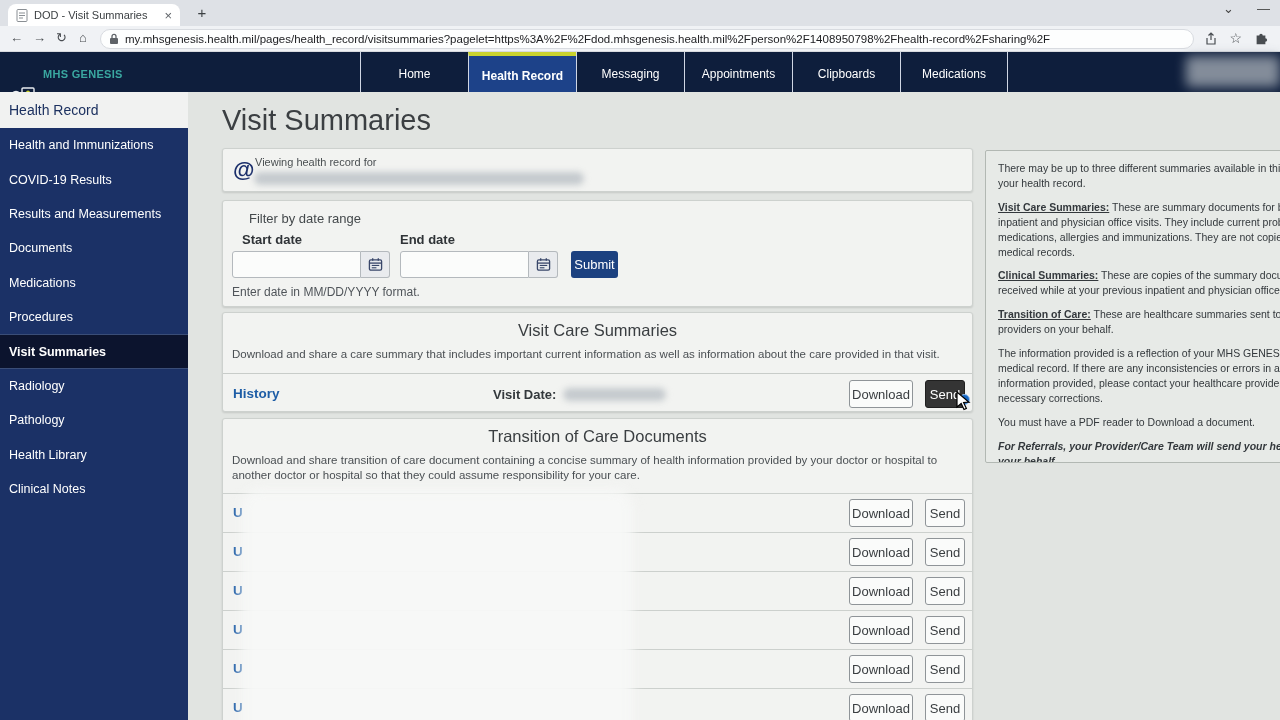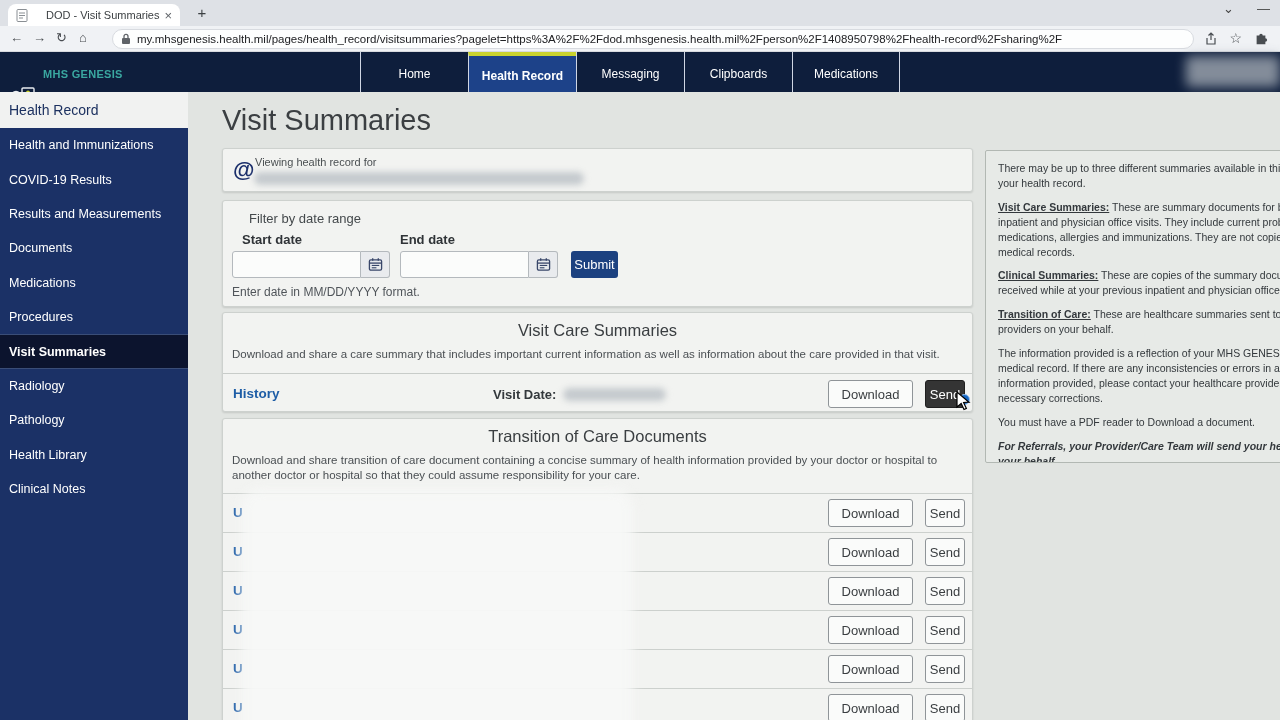--- a/index.html
+++ b/index.html
@@ -3,27 +3,27 @@
 <meta charset="utf-8">
 <style>
   * { margin:0; padding:0; box-sizing:border-box; }
   body { font-family:"Liberation Sans", sans-serif; background:#222; }
   .screen { position:relative; width:1280px; height:720px; overflow:hidden; background:#e1e4e1; }
 
   
   .tabstrip { position:absolute; left:0; top:0; width:1280px; height:26px; background:#dee1e6; }
   .tab { position:absolute; left:8px; top:4px; width:172px; height:22px; background:#fff;
          border-radius:8px 8px 0 0; display:flex; align-items:center; padding:0 8px; }
-  .tab-title { font-size:11px; color:#3c4043; white-space:nowrap; overflow:hidden; flex:1; margin-left:18px; }
+  .tab-title { font-size:11px; color:#3c4043; white-space:nowrap; overflow:hidden; flex:1; margin-left:6px; }
   .tab-close { font-size:13px; color:#5f6368; margin-left:4px; cursor:default; }
   .newtab { position:absolute; left:192px; top:3px; font-size:15px; color:#3c4043; width:20px; height:20px; text-align:center; line-height:20px; }
   .winctl { position:absolute; top:1px; font-size:13px; color:#444; }
   .toolbar { position:absolute; left:0; top:26px; width:1280px; height:26px; background:#f0f2f5; border-bottom:1px solid #d7dade; }
   .navbtn { position:absolute; top:4px; font-size:13px; color:#494d51; }
-  .urlpill { position:absolute; left:112px; right:86px; top:3px; height:20px; background:#fdfefe;
+  .urlpill { position:absolute; left:100px; right:86px; top:3px; height:20px; background:#fdfefe;
              border:1px solid #d8dbe0; border-radius:10px; display:flex; align-items:center; padding:0 8px; overflow:hidden; }
   .urltext { font-size:11.5px; color:#202124; white-space:nowrap; margin-left:6px; }
   .tb-ico { position:absolute; top:5px; color:#494d51; font-size:13px; }
 
   
   .appheader { position:absolute; left:0; top:52px; width:1280px; height:40px; background:#0e1e3c; }
   .brand { position:absolute; left:6px; top:16px; display:flex; align-items:center; }
   .brandtext { margin-left:5px; line-height:1.1; }
   .brand1 { font-size:11px; font-weight:bold; color:#3aa7a0; letter-spacing:.3px; }
   .brand2 { font-size:13px; font-weight:bold; color:#fff;margin-top:40px; }
@@ -67,21 +67,21 @@
   .card3 { top:220px; height:100px; }
   .sec-title { position:absolute; left:0; right:0; top:8px; text-align:center; font-size:16.5px; color:#3a3e41; }
   .sec-desc { position:absolute; left:9px; top:34px; width:735px; font-size:11.5px; color:#4a4f53; line-height:1.3; }
   .vc-row { position:absolute; left:0; right:0; top:60px; bottom:0; border-top:1px solid #c8ccc9; }
   .history-link { position:absolute; left:10px; top:12px; font-size:13.5px; font-weight:bold; color:#1e5da6; cursor:pointer; }
   .vd-label { position:absolute; left:270px; top:13px; font-size:13px; font-weight:bold; color:#33383c; }
   .vd-blur { position:absolute; left:340px; top:14px; width:103px; height:13px; background:#c5cace;
              border-radius:7px; filter:blur(3px); }
   .btn { position:absolute; height:28px; background:#fafbfa; border:1px solid #8f9498; border-radius:3px;
          font-size:13px; color:#3a3e41; font-family:"Liberation Sans",sans-serif; cursor:pointer; }
-  .btn-download { width:85px; right:59px; }
+  .btn-download { width:64px; right:59px; }
   .btn-send { width:40px; right:7px; }
   .btn-send.pressed { background:#343434; border-color:#1f1f1f; color:#fff; }
   .vc-row .btn { top:6px; }
   .spinner-dot { position:absolute; right:-2px; top:20px; width:11px; height:11px; border-radius:50%;
                  background:#1668c4; border:1.5px solid #9cc3ef; }
   .cursor { position:absolute; left:730px; top:78px; z-index:9; }
 
   .card4 { top:326px; height:400px; }
   .toc-rows { position:absolute; left:0; right:0; top:74px; }
   .toc-row { position:relative; height:39px; border-top:1px solid #ccd0cd; }
@@ -153,20 +153,21 @@
       </svg>
       <div class="brandtext">
         <div class="brand1">MHS GENESIS</div>
         <div class="brand2">Patient Portal</div>
       </div>
     </div>
     <div class="topnav">
       <div class="topnav-item">Home</div>
       <div class="topnav-item active">Health Record</div>
       <div class="topnav-item">Messaging</div>
+      <div class="topnav-item">Appointments</div>
       <div class="topnav-item">Clipboards</div>
       <div class="topnav-item">Medications</div>
     </div>
     <div class="userblur"></div>
   </div>
 
   <div class="sidebar">
     <div class="sb-header">Health Record</div>
     <div class="sb-item">Health and Immunizations</div>
     <div class="sb-item">COVID-19 Results</div>

